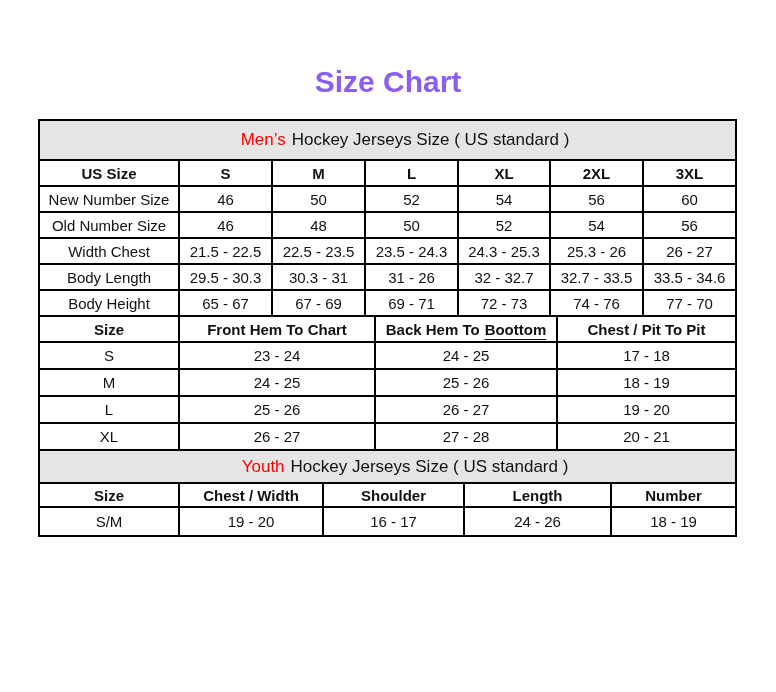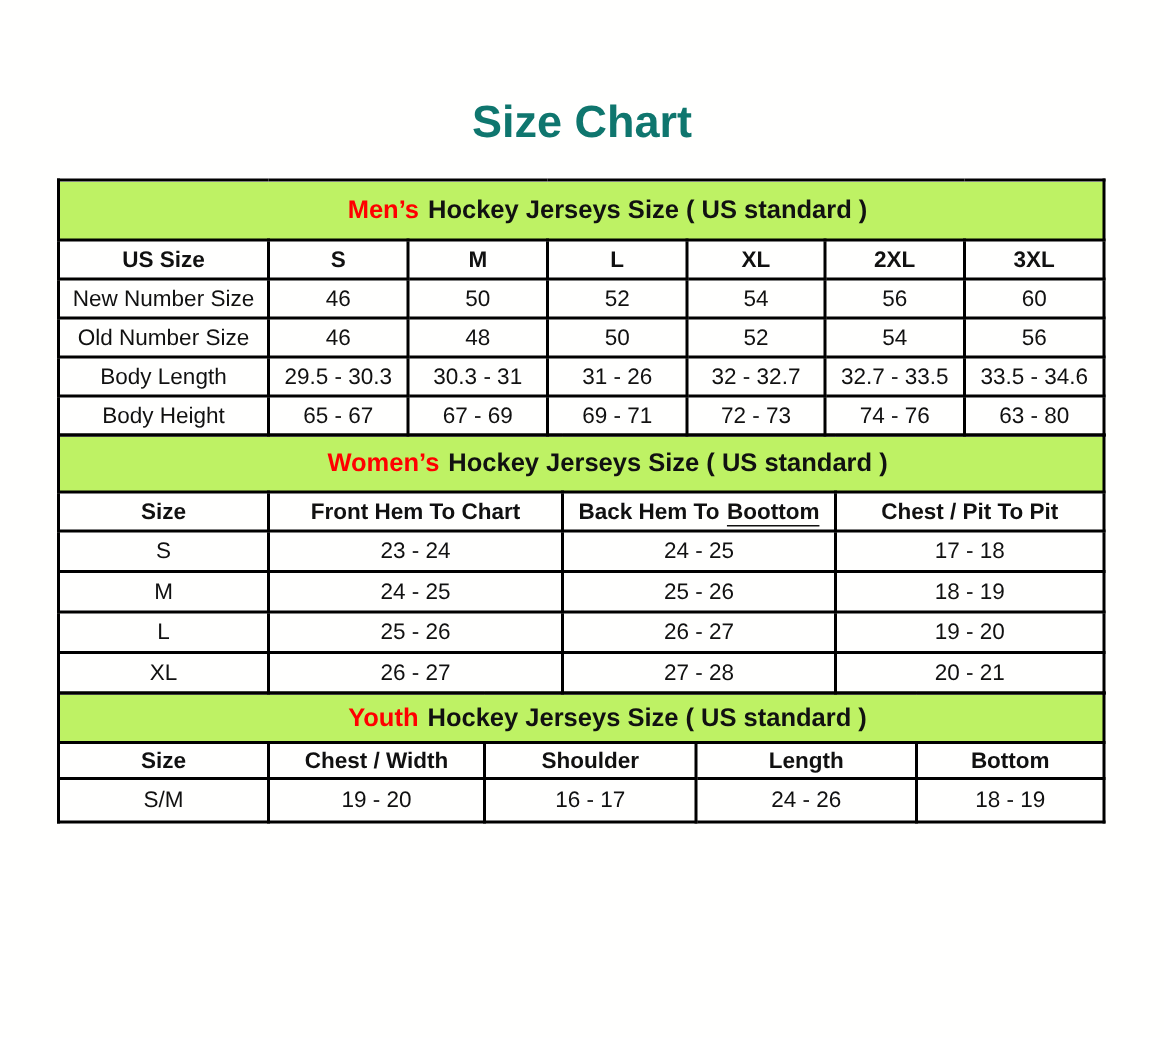--- a/index.html
+++ b/index.html
@@ -14,21 +14,21 @@
     font-family: "Liberation Sans", sans-serif;
     color: #111111;
   }
   .page-title {
     padding-top: 64px;
     height: 35px;
     line-height: 35px;
     text-align: center;
     font-size: 30px;
     font-weight: bold;
-    color: #0f766e;
+    color: #8b5cf6;
     margin-bottom: 20px;
   }
   .chart-wrap {
     margin-left: 38px;
     width: 697px;
   }
   table.size-table {
     border-collapse: collapse;
     table-layout: fixed;
     width: 697px;
@@ -40,23 +40,23 @@
     border: 2px solid #000000;
     text-align: center;
     vertical-align: middle;
     padding: 0;
     font-size: 15px;
     font-weight: normal;
     white-space: nowrap;
     overflow: hidden;
   }
   .section-row td {
-    background: #bef264;
+    background: #e5e5e5;
     font-size: 17px;
-    font-weight: bold;
+    font-weight: normal;
     padding-left: 35px;
   }
   tr.sec-mens  td { height: 38px; }
   tr.sec-wmns  td { height: 36px; }
   tr.sec-yth   td { height: 31px; }
   .hdr-row th { font-weight: bold; }
   tr.hdr-mens th { height: 24px; }
   tr.hdr-wmns th { height: 24px; }
   tr.hdr-yth  th { height: 22px; }
   tr.data-mens td { height: 24px; }
@@ -117,51 +117,57 @@
     <tr class="data-mens">
       <td>Old Number Size</td>
       <td>46</td>
       <td>48</td>
       <td>50</td>
       <td>52</td>
       <td>54</td>
       <td>56</td>
     </tr>
     <tr class="data-mens">
+      <td>Width Chest</td>
+      <td>21.5 - 22.5</td>
+      <td>22.5 - 23.5</td>
+      <td>23.5 - 24.3</td>
+      <td>24.3 - 25.3</td>
+      <td>25.3 - 26</td>
+      <td>26 - 27</td>
+    </tr>
+    <tr class="data-mens">
       <td>Body Length</td>
       <td>29.5 - 30.3</td>
       <td>30.3 - 31</td>
       <td>31 - 26</td>
       <td>32 - 32.7</td>
       <td>32.7 - 33.5</td>
       <td>33.5 - 34.6</td>
     </tr>
     <tr class="data-mens">
       <td>Body Height</td>
       <td>65 - 67</td>
       <td>67 - 69</td>
       <td>69 - 71</td>
       <td>72 - 73</td>
       <td>74 - 76</td>
-      <td>63 - 80</td>
+      <td>77 - 70</td>
     </tr>
   </tbody>
     </table>
 
   <table class="size-table">
     <colgroup>
       <col style="width:140px">
         <col style="width:196px">
         <col style="width:182px">
         <col style="width:179px">
     </colgroup>
     <tbody>
-        <tr class="section-row sec-wmns">
-      <td colspan="4"><span class="accent-red">Women’s</span><span class="sec-rest">Hockey Jerseys Size ( US standard )</span></td>
-    </tr>
     <tr class="hdr-row hdr-wmns">
       <th>Size</th>
       <th>Front Hem To Chart</th>
       <th><span>Back Hem To</span><span class="wavy">Boottom</span></th>
       <th>Chest / Pit To Pit</th>
     </tr>
     <tr class="data-wmns">
       <td class="row-label-bold">S</td>
       <td>23 - 24</td>
       <td>24 - 25</td>
@@ -198,21 +204,21 @@
     </colgroup>
     <tbody>
         <tr class="section-row sec-yth">
       <td colspan="5"><span class="accent-red">Youth</span><span class="sec-rest">Hockey Jerseys Size ( US standard )</span></td>
     </tr>
     <tr class="hdr-row hdr-yth">
       <th>Size</th>
       <th>Chest / Width</th>
       <th>Shoulder</th>
       <th>Length</th>
-      <th>Bottom</th>
+      <th>Number</th>
     </tr>
     <tr class="data-yth">
       <td class="row-label-bold">S/M</td>
       <td>19 - 20</td>
       <td>16 - 17</td>
       <td>24 - 26</td>
       <td>18 - 19</td>
     </tr>
   </tbody>
     </table>

